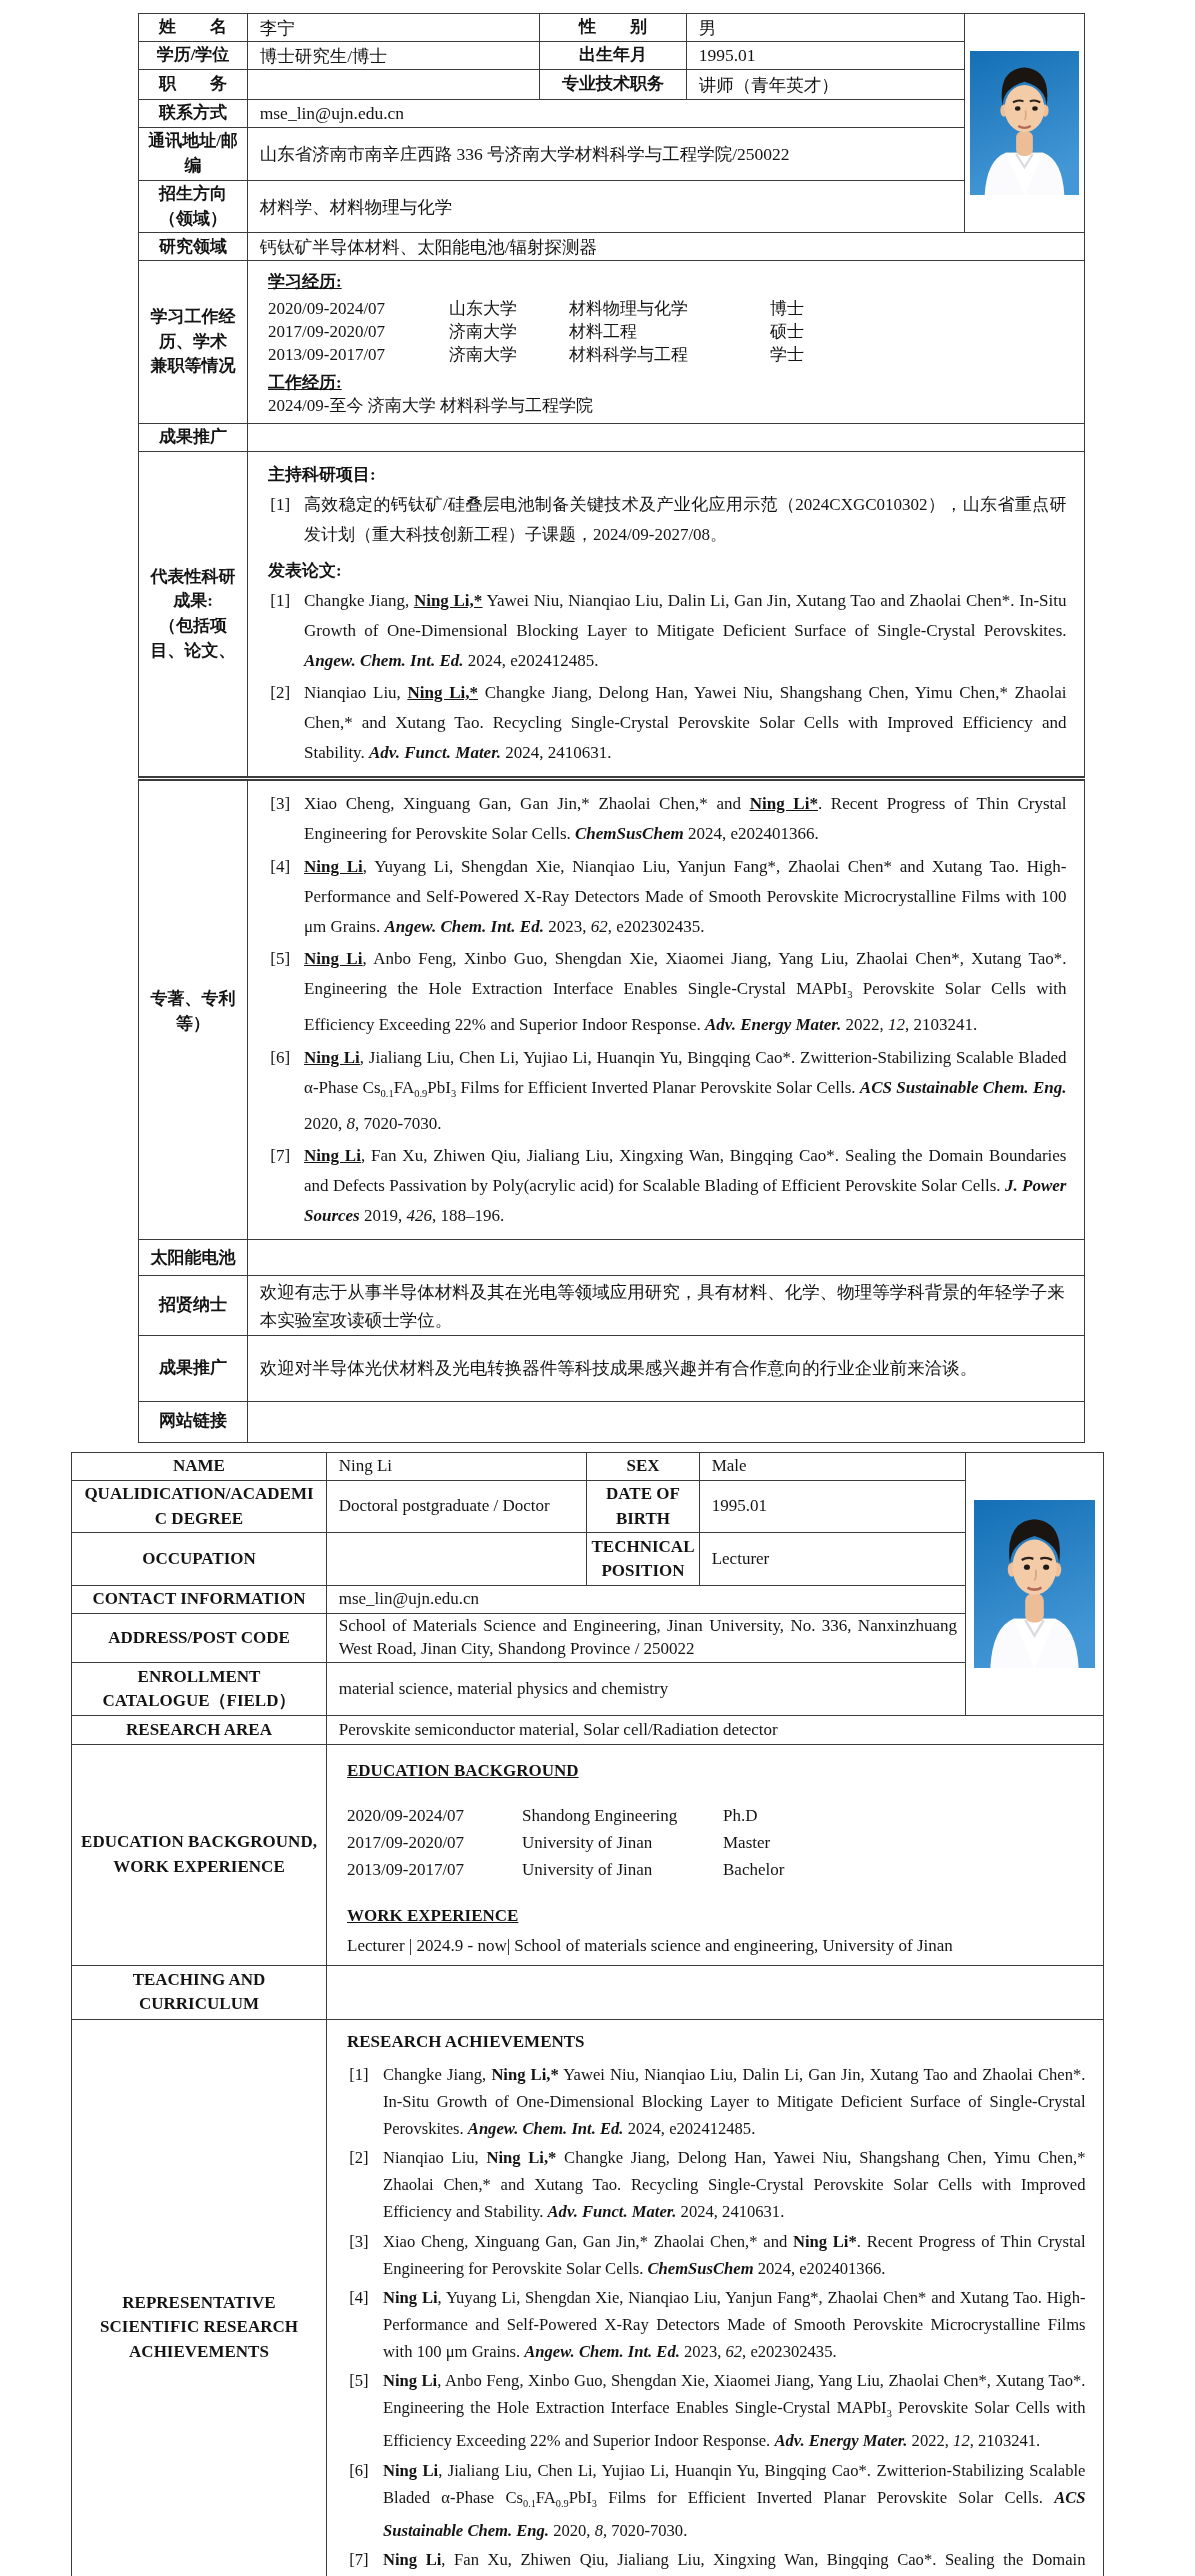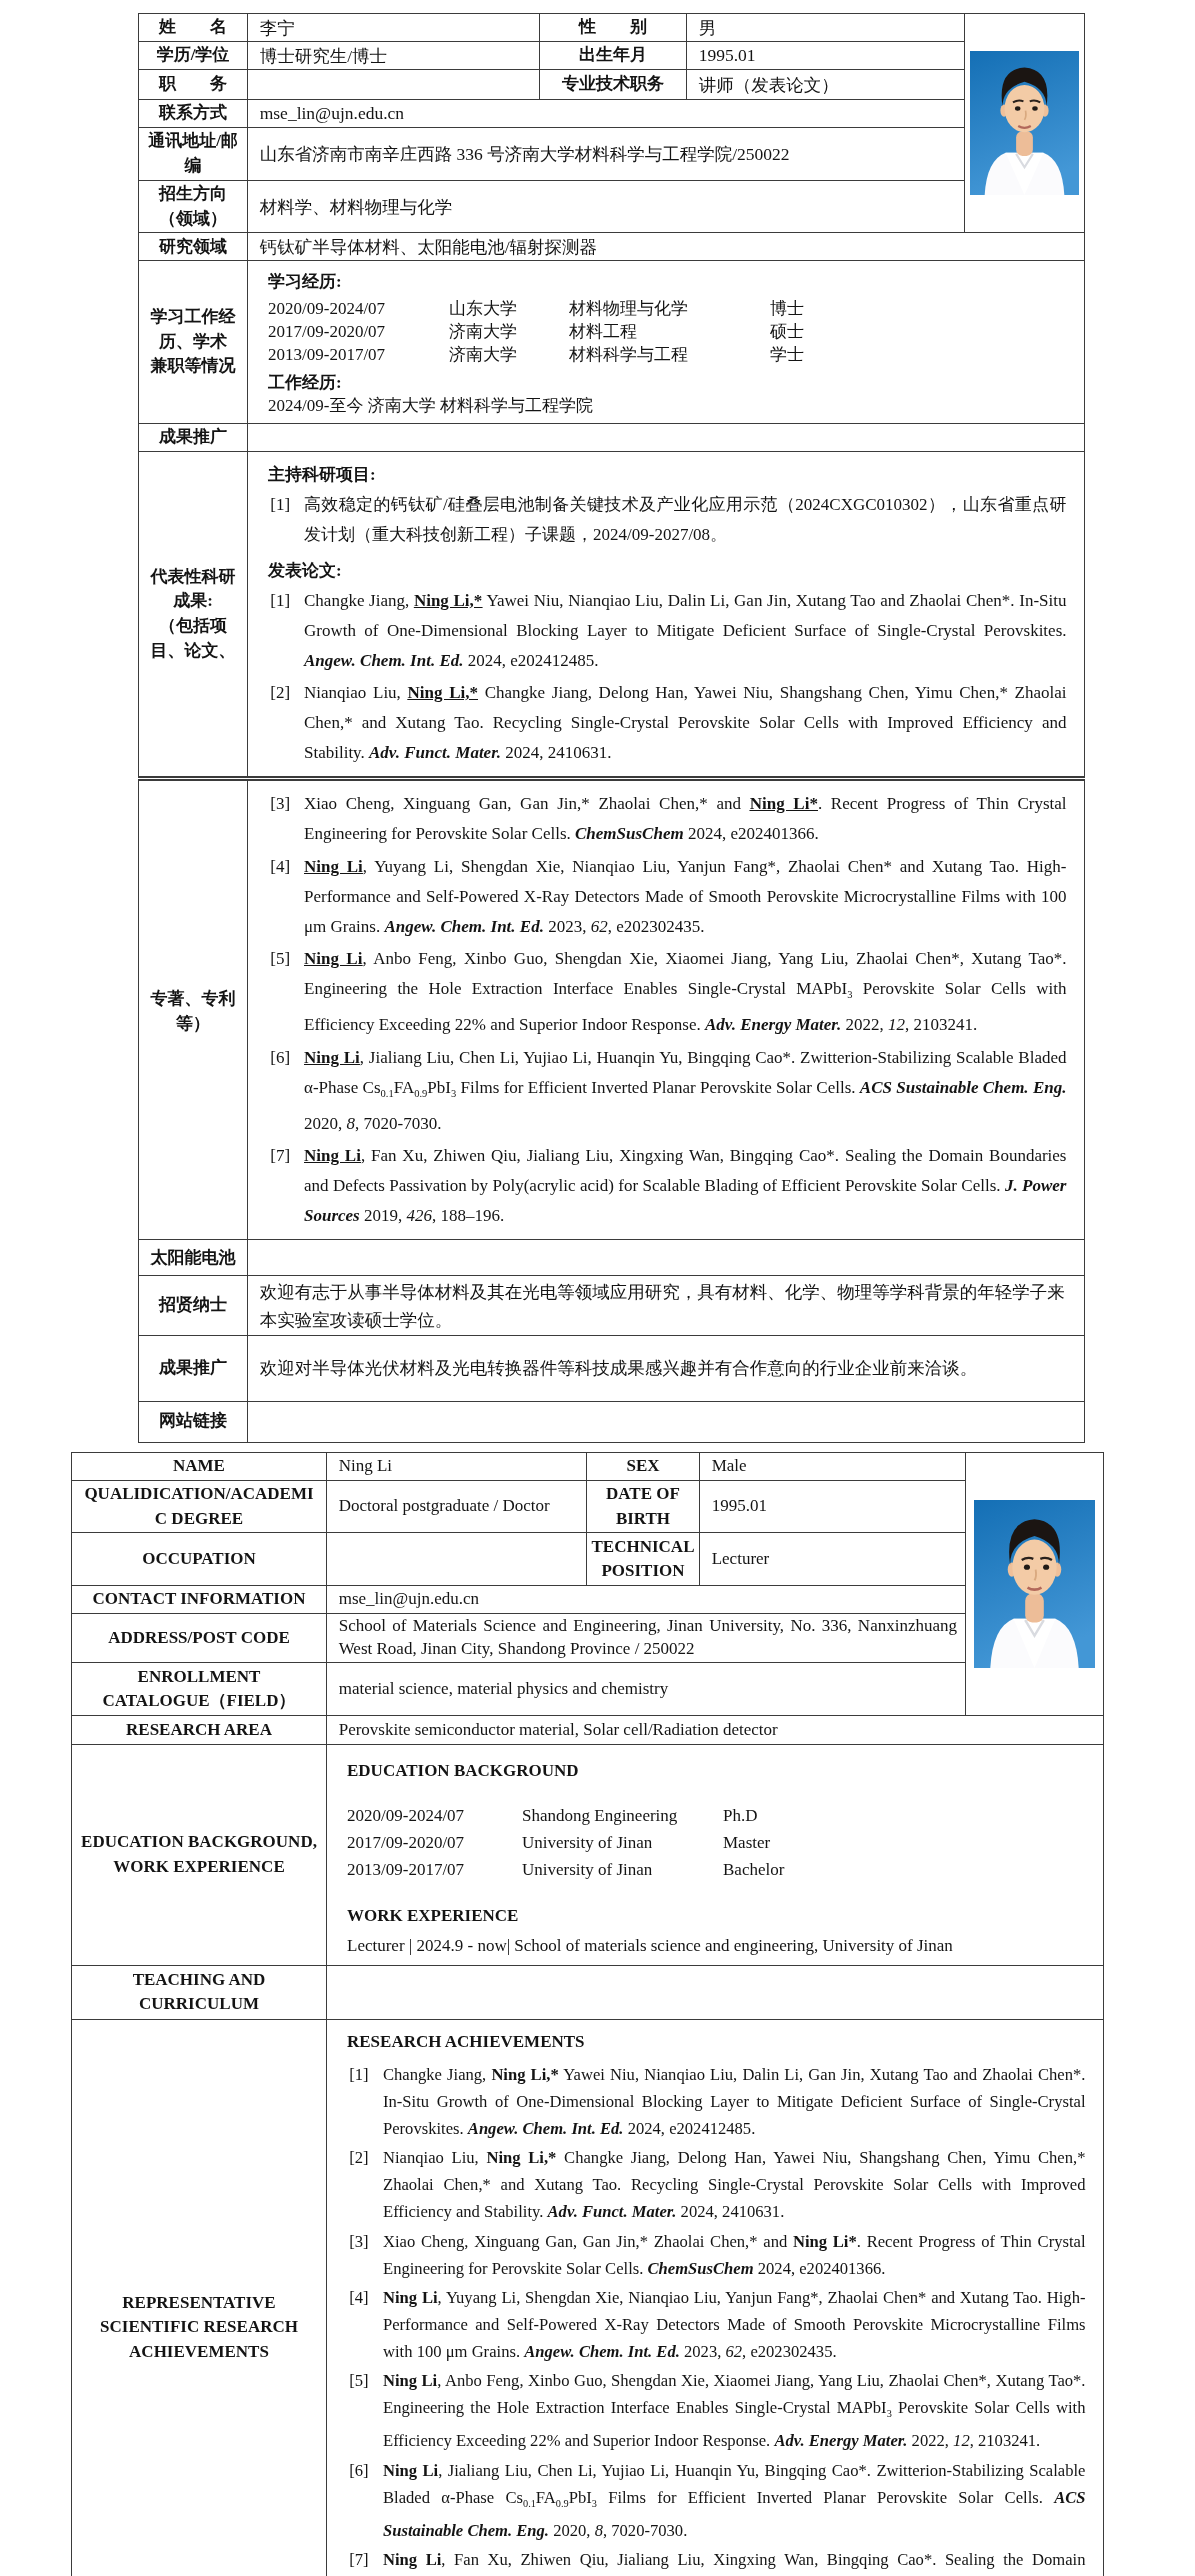--- a/index.html
+++ b/index.html
@@ -8,21 +8,21 @@
   table.tbl{border-collapse:collapse;table-layout:fixed;background:#fff;}
   table.tbl td{border:1.2px solid #3b3b3b;overflow:hidden;vertical-align:middle;}
   table.tbl{border:1.8px solid #3b3b3b;}
   .cn-tbl{margin:13px 0 9px 138px;width:946px;padding-left:8px;}
   .en-tbl{margin:4.7px 0 0 71px;width:1031px;}
   .lbl{font-weight:bold;text-align:center;white-space:pre-line;font-size:17px;line-height:1.45;padding:1.2px 3.5px;}
   .val{font-size:17.5px;text-align:left;padding:1.2px 2.3px 1.2px 11.7px;}
   .en-tbl .val{font-size:17px;line-height:1.35;}
   .content{vertical-align:top;padding:8.2px 17.5px 5.8px 20px;font-size:17px;}
   .exp-line{line-height:23px;display:flex;}
-  .exp-hd{font-weight:bold;line-height:23px;}
+  .exp-hd{font-weight:bold;line-height:23px;text-decoration:underline;}
   .cn-exp .c1{width:181px;}.cn-exp .c2{width:120px;}.cn-exp .c3{width:201px;}
   .en-exp .exp-line,.en-exp .exp-hd{line-height:27px;font-size:17px;}
   .en-exp .c1{width:175px;}.en-exp .c2{width:201px;}
   .en-exp .exp-hd{margin:3.5px 0;}
   .cn-exp .exp-gap{height:4.7px;}
   .en-exp .exp-gap{height:15px;}
   .sec-hd{font-weight:bold;line-height:30px;}
   .pub{position:relative;padding-left:36px;text-align:justify;line-height:30px;margin-bottom:2.3px;}
   .pub .no{position:absolute;left:2.3px;top:0;}
   .en-pubs .pub{line-height:27px;font-size:16.6px;margin-bottom:2.3px;}
@@ -88,21 +88,21 @@
     <tr style="height:23px">
       <td class="lbl">学历/学位</td>
       <td class="val">博士研究生/博士</td>
       <td class="lbl">出生年月</td>
       <td class="val">1995.01</td>
     </tr>
     <tr style="height:30px">
       <td class="lbl">职　　务</td>
       <td class="val"></td>
       <td class="lbl">专业技术职务</td>
-      <td class="val">讲师（发表论文）</td>
+      <td class="val">讲师（青年英才）</td>
     </tr>
     <tr style="height:27.4px">
       <td class="lbl">联系方式</td>
       <td class="val" colspan="3">mse_lin@ujn.edu.cn</td>
     </tr>
     <tr style="height:30px">
       <td class="lbl">通讯地址/邮编</td>
       <td class="val" colspan="3">山东省济南市南辛庄西路 336 号济南大学材料科学与工程学院/250022</td>
     </tr>
     <tr style="height:28px">

